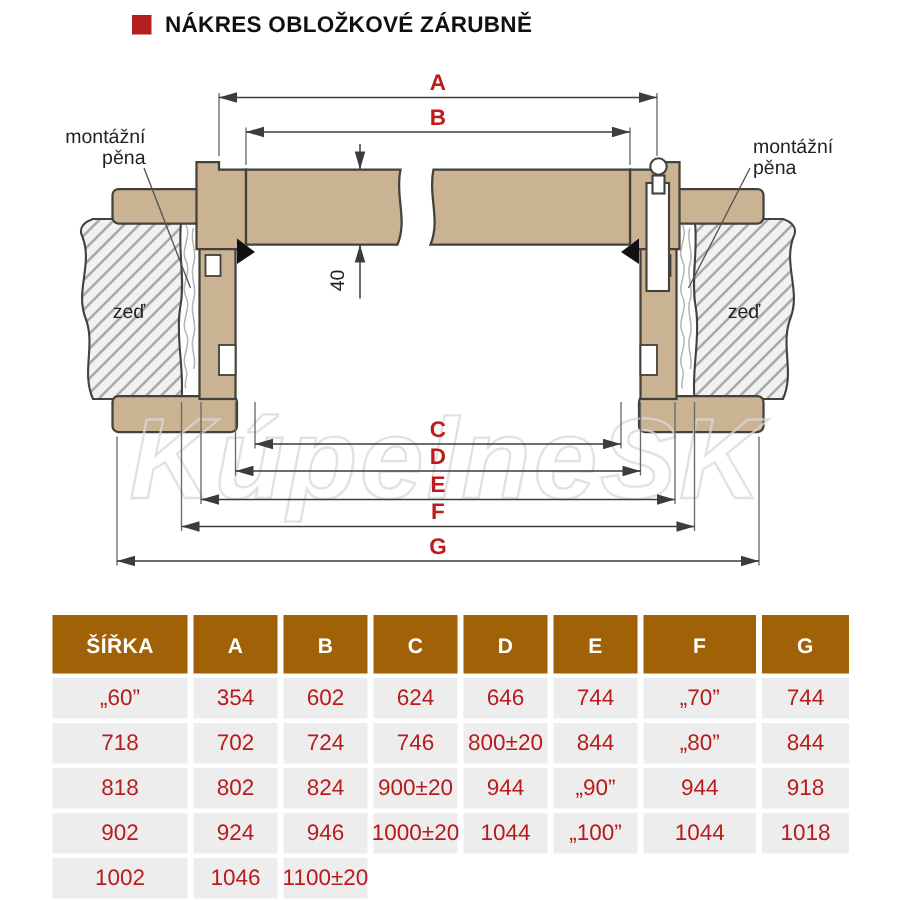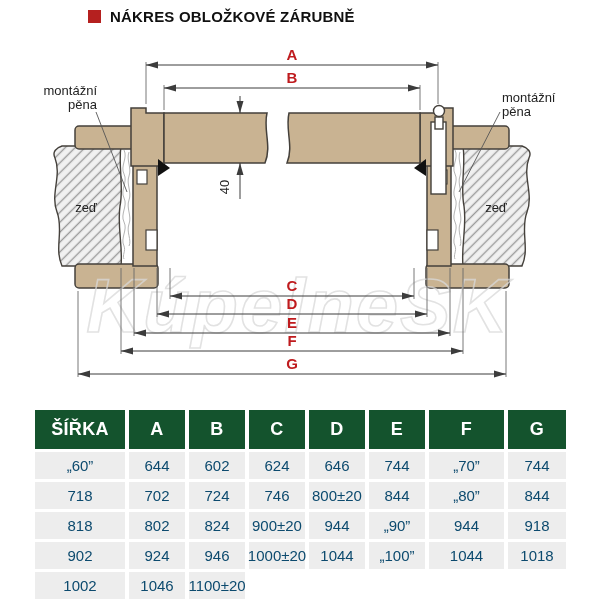--- a/index.html
+++ b/index.html
@@ -18,25 +18,25 @@
   }
   svg.drawing{position:absolute;top:0;left:0;}
   .dim-table{
     position:absolute;left:35px;top:410px;
     display:grid;
     grid-template-columns:90px 56px 56px 56px 56px 56px 75px 58px;
     grid-template-rows:39px 27px 27px 27px 27px 27px;
     gap:3px 4px;
   }
   .th{
-    background:#14532d;color:#ffffff;font-weight:bold;font-size:18px;
+    background:#a16207;color:#ffffff;font-weight:bold;font-size:14px;
     display:flex;align-items:center;justify-content:center;letter-spacing:0.3px;
   }
   .td{
-    background:#ededed;color:#0c4a6e;font-size:15px;
+    background:#ededed;color:#b91c1c;font-size:15px;
     display:flex;align-items:center;justify-content:center;
   }
 </style>
 </head>
 <body>
 
 <div class="title-row">
   <div class="title-square"></div>
   <div class="title-text">NÁKRES OBLOŽKOVÉ ZÁRUBNĚ</div>
 </div>
@@ -161,21 +161,21 @@
   <div class="th">ŠÍŘKA</div>
   <div class="th">A</div>
   <div class="th">B</div>
   <div class="th">C</div>
   <div class="th">D</div>
   <div class="th">E</div>
   <div class="th">F</div>
   <div class="th">G</div>
 
   <div class="td">„60”</div>
-  <div class="td">644</div>
+  <div class="td">354</div>
   <div class="td">602</div>
   <div class="td">624</div>
   <div class="td">646</div>
   <div class="td">744</div>
 
   <div class="td">„70”</div>
   <div class="td">744</div>
   <div class="td">718</div>
   <div class="td">702</div>
   <div class="td">724</div>

